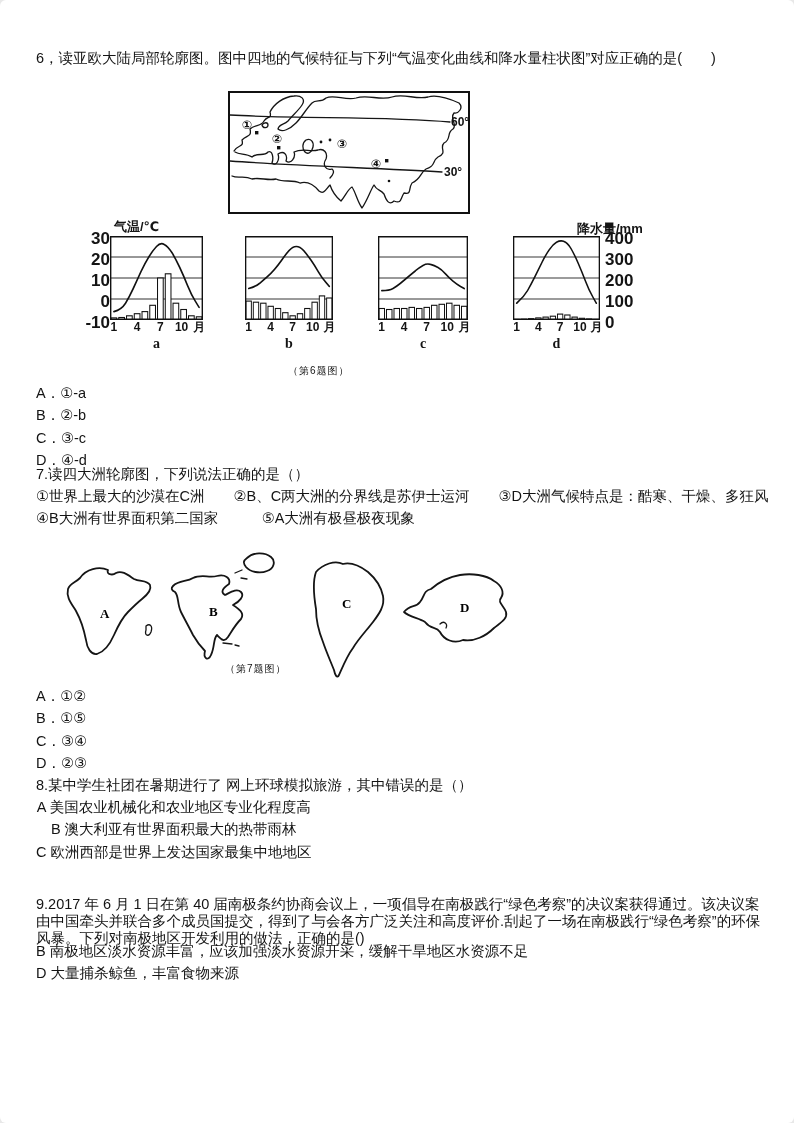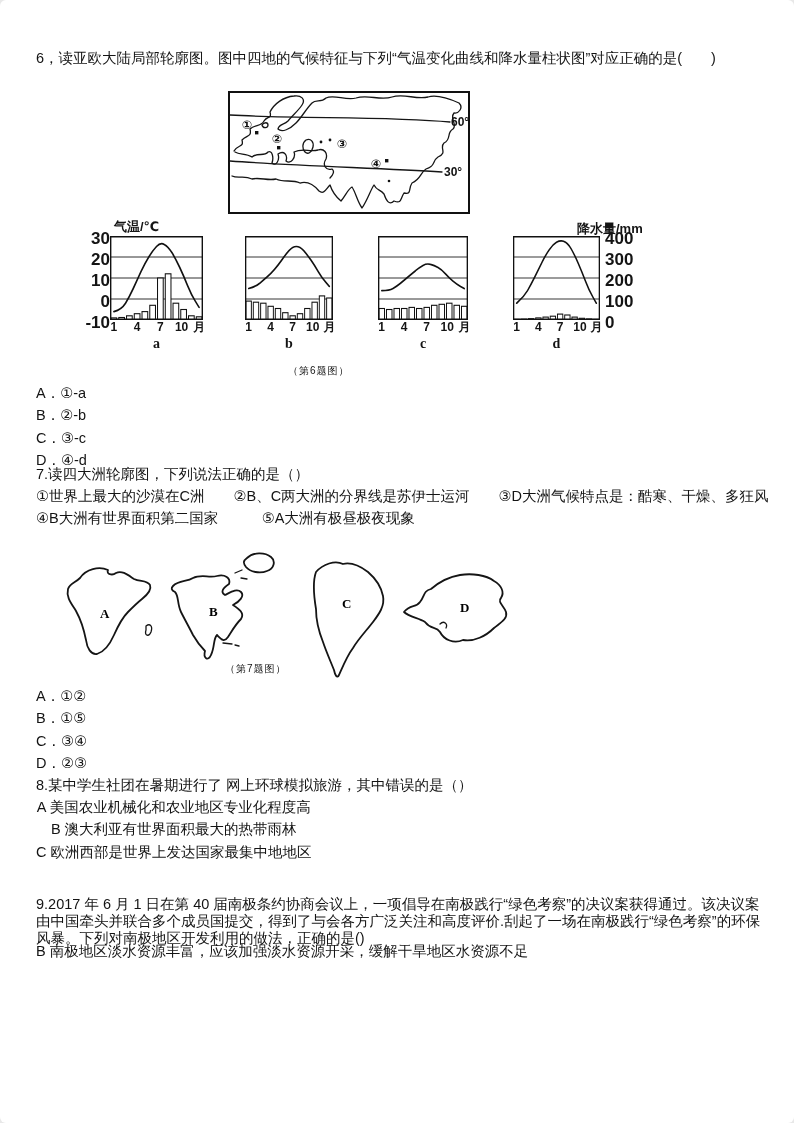--- a/index.html
+++ b/index.html
@@ -255,15 +255,16 @@
   <div class="abs qtext" style="left:36px;top:775px;">8.某中学生社团在暑期进行了 网上环球模拟旅游，其中错误的是（）</div>
   <div class="abs optlist" style="left:36px;top:797px;text-align:center;">
     <div>A 美国农业机械化和农业地区专业化程度高</div>
     <div>B 澳大利亚有世界面积最大的热带雨林</div>
     <div>C 欧洲西部是世界上发达国家最集中地地区</div>
   </div>
 
   <div class="abs qtext" style="left:36px;top:896px;line-height:17px;">9.2017 年 6 月 1 日在第 40 届南极条约协商会议上，一项倡导在南极践行“绿色考察”的决议案获得通过。该决议案由中国牵头并联合多个成员国提交，得到了与会各方广泛关注和高度评价.刮起了一场在南极践行“绿色考察”的环保风暴。下列对南极地区开发利用的做法，正确的是()</div>
   <div class="abs optlist" style="left:36px;top:941px;">
     <div>B 南极地区淡水资源丰富，应该加强淡水资源开采，缓解干旱地区水资源不足</div>
+    <div>D 大量捕杀鲸鱼，丰富食物来源</div>
   </div>
 
 </div>
 
 </body></html>

